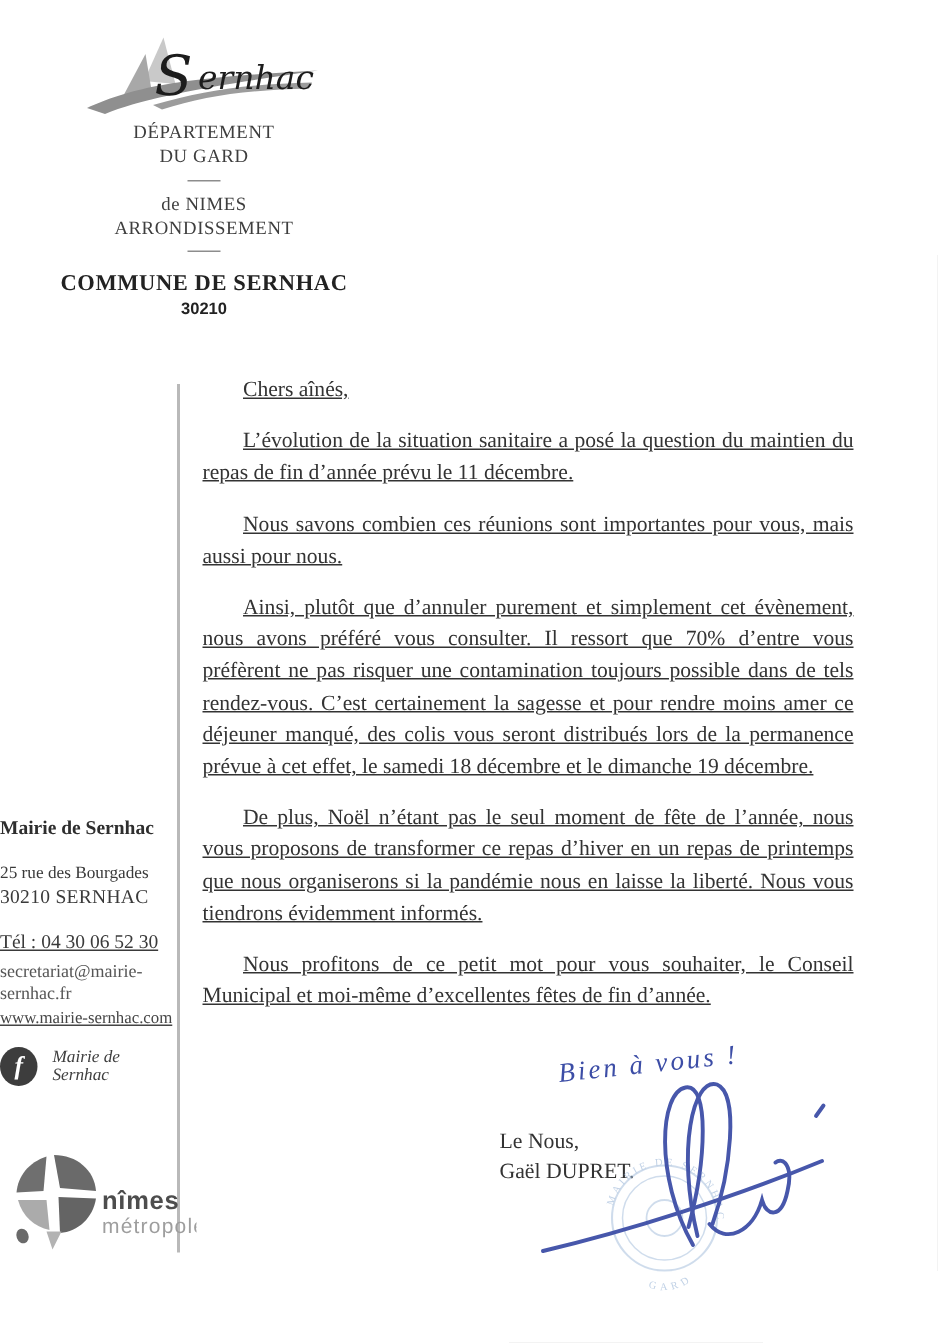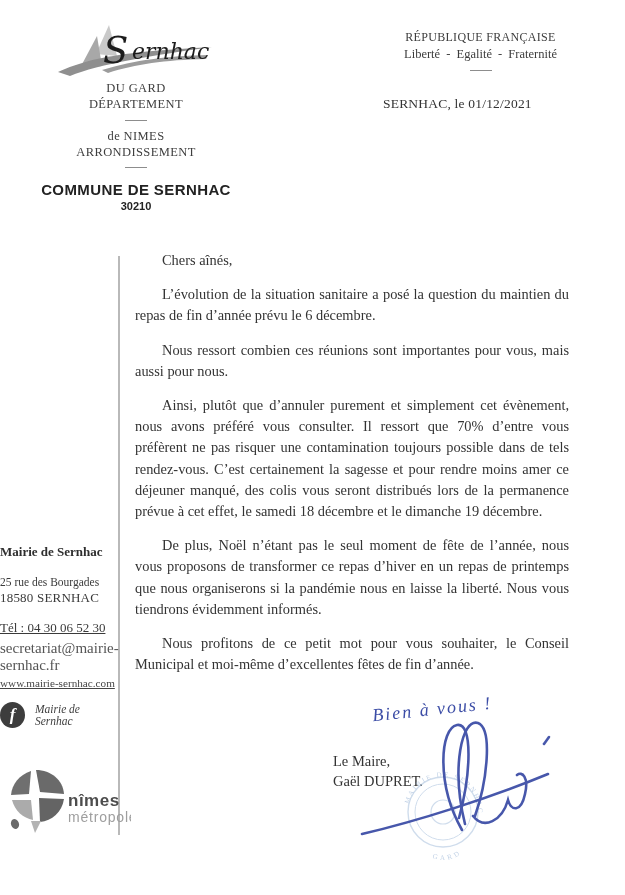--- a/index.html
+++ b/index.html
@@ -7,43 +7,43 @@
     position:relative; width:625px; height:895px; margin:0 auto;
     background:#ffffff; overflow:hidden;
     font-family:"Liberation Serif", serif; color:#333;
   }
   
   .hdr-left{position:absolute; left:38px; top:18px; width:196px; text-align:center;}
   .hdr-left .logo{display:block; margin:0 auto;}
   .adm{font-size:12.5px; line-height:1.3; color:#3e3e3e; letter-spacing:.4px;}
   .adm.small{font-size:12px;}
   .mini-rule{width:22px; height:0; border-top:1.5px solid #8d8d8d; margin:7px auto;}
-  .commune{margin-top:13px; font-family:Liberation Sans, sans-serif; font-weight:bold;
+  .commune{margin-top:13px; font-family:Liberation Serif, serif; font-weight:bold;
            font-size:15px; color:#222; letter-spacing:.4px;}
   .postal{font-family:"Liberation Sans", sans-serif; font-weight:bold; font-size:11px; color:#222; margin-top:2px;}
   
   .hdr-right{position:absolute; left:383px; top:30px; width:195px;}
   .republic{font-size:12px; letter-spacing:.3px; color:#3c3c3c; text-align:center;}
   .motto{font-size:12.5px; color:#3c3c3c; text-align:center; margin-top:2px; word-spacing:3px;}
   .hdr-right .mini-rule{margin:8px auto;}
   .dateline{font-size:13.5px; color:#333; margin-top:25px; text-align:left; letter-spacing:.2px;}
   
   .vrule{position:absolute; left:118px; top:256px; width:1.5px; height:579px; background:#b9b9b9;}
   
   .body-col{position:absolute; left:135px; top:250px; width:434px;}
   .body-col p{margin:0 0 13px 0; text-indent:27px; font-size:14.4px; line-height:21.2px;
-              text-align:justify; color:#333;}
+              text-align:justify; color:#333;text-decoration:underline;}
   .body-col p.salutation{text-align:left;}
   
   .sidebar{position:absolute; left:0; top:544px; width:117px; color:#3a3a3a;}
   .sb-name{font-size:13px; font-weight:bold; color:#2e2e2e;}
   .sb-addr1{font-size:11.5px; margin-top:16px;}
   .sb-addr2{font-size:13px; margin-top:2px; letter-spacing:.2px;}
   .sb-phone{font-size:13px; margin-top:14px;text-decoration:underline;}
-  .sb-email{font-size:15px; margin-top:4px; color:#555;}
+  .sb-email{font-size:12px; margin-top:4px; color:#555;}
   .sb-web{font-size:11.2px; margin-top:3px; text-decoration:underline; color:#454545;}
   .fb-row{margin-top:13px; display:flex; align-items:center; gap:10px;}
   .fb-circle{width:26px; height:26px; border-radius:50%; background:#3d3d3d; color:#fff;
              display:flex; align-items:center; justify-content:center;
              font-family:"Liberation Serif", serif; font-weight:bold; font-style:italic; font-size:17px;}
   .fb-label{font-style:italic; font-size:11.5px; color:#3e3e3e;}
   
   .nimes{position:absolute; left:6px; top:766px;}
   
   .hand-note{position:absolute; left:372px; top:699px; font-size:18px; color:#3c4da6;
@@ -59,52 +59,46 @@
 
   <div class="hdr-left">
     <svg class="logo" width="160" height="62" viewBox="0 0 160 62">
       <polygon points="40,36 53,7 61,38" fill="#c9c9c9"></polygon>
       <polygon points="24,50 41,18 46,48" fill="#a8a8a8"></polygon>
       <path d="M2 54 C 34 40, 62 34, 156 29 C 100 37, 42 46, 14 58 Z" fill="#8f8f8f"></path>
       <path d="M46 52 C 80 42, 110 38, 152 37 L 150 41 C 108 42, 80 46, 52 55 Z" fill="#9c9c9c"></path>
       <text x="47" y="45" font-family="DejaVu Serif, serif" font-style="italic" font-size="37" fill="#1c1c1c">S</text>
       <text x="76" y="41" font-family="DejaVu Serif, serif" font-style="italic" font-size="22" fill="#1c1c1c">ernhac</text>
     </svg>
+    <div class="adm">DÉPARTEMENT</div>
     <div class="adm">DU GARD</div>
-    <div class="adm">DÉPARTEMENT</div>
     <div class="mini-rule"></div>
     <div class="adm">de NIMES</div>
     <div class="adm">ARRONDISSEMENT</div>
     <div class="mini-rule"></div>
     <div class="commune">COMMUNE DE SERNHAC</div>
     <div class="postal">30210</div>
   </div>
 
-  <div class="hdr-right">
-    <div class="republic">RÉPUBLIQUE FRANÇAISE</div>
-    <div class="motto">Liberté - Egalité - Fraternité</div>
-    <div class="mini-rule"></div>
-    <div class="dateline">SERNHAC, le 01/12/2021</div>
-  </div>
 
   <div class="vrule"></div>
 
   <div class="body-col">
     <p class="salutation">Chers aînés,</p>
-    <p>L’évolution de la situation sanitaire a posé la question du maintien du repas de fin d’année prévu le 6 décembre.</p>
-    <p>Nous ressort combien ces réunions sont importantes pour vous, mais aussi pour nous.</p>
+    <p>L’évolution de la situation sanitaire a posé la question du maintien du repas de fin d’année prévu le 11 décembre.</p>
+    <p>Nous savons combien ces réunions sont importantes pour vous, mais aussi pour nous.</p>
     <p>Ainsi, plutôt que d’annuler purement et simplement cet évènement, nous avons préféré vous consulter. Il ressort que 70% d’entre vous préfèrent ne pas risquer une contamination toujours possible dans de tels rendez-vous. C’est certainement la sagesse et pour rendre moins amer ce déjeuner manqué, des colis vous seront distribués lors de la permanence prévue à cet effet, le samedi 18 décembre et le dimanche 19 décembre.</p>
     <p>De plus, Noël n’étant pas le seul moment de fête de l’année, nous vous proposons de transformer ce repas d’hiver en un repas de printemps que nous organiserons si la pandémie nous en laisse la liberté. Nous vous tiendrons évidemment informés.</p>
     <p>Nous profitons de ce petit mot pour vous souhaiter, le Conseil Municipal et moi-même d’excellentes fêtes de fin d’année.</p>
   </div>
 
   <div class="sidebar">
     <div class="sb-name">Mairie de Sernhac</div>
     <div class="sb-addr1">25 rue des Bourgades</div>
-    <div class="sb-addr2">18580 SERNHAC</div>
+    <div class="sb-addr2">30210 SERNHAC</div>
     <div class="sb-phone">Tél : 04 30 06 52 30</div>
     <div class="sb-email">secretariat@mairie-sernhac.fr</div>
     <div class="sb-web">www.mairie-sernhac.com</div>
     <div class="fb-row">
       <div class="fb-circle">f</div>
       <div class="fb-label">Mairie de Sernhac</div>
     </div>
   </div>
 
   <svg class="nimes" width="125" height="72" viewBox="0 0 125 72">
@@ -112,21 +106,21 @@
     <path d="M25 5 C 13 9, 6 18, 5 29 L 23 28 Z" fill="#6f6f6f"></path>
     <path d="M58 33 C 56 46, 46 55, 34 56 L 33 32 Z" fill="#646464"></path>
     <path d="M6 34 C 9 45, 17 52, 27 54 L 25 34 Z" fill="#ababab"></path>
     <ellipse cx="9" cy="58" rx="4" ry="5" fill="#6a6a6a" transform="rotate(-20 9 58)"></ellipse>
     <polygon points="25,55 35,55 29,67" fill="#b3b3b3"></polygon>
     <text x="62" y="40" font-family="Liberation Sans, sans-serif" font-weight="bold" font-size="17" fill="#4d4d4d" letter-spacing="0.5">nîmes</text>
     <text x="62" y="56" font-family="Liberation Sans, sans-serif" font-size="14" fill="#9e9e9e" letter-spacing="0.8">métropole</text>
   </svg>
 
   <div class="hand-note">Bien à vous !</div>
-  <div class="sig-title">Le Maire,</div>
+  <div class="sig-title">Le Nous,</div>
   <div class="sig-name">Gaël DUPRET.</div>
 
   <svg class="sig-svg" width="280" height="170" viewBox="0 0 280 170">
     <defs>
       <path id="arcTop" d="M 108 100 A 35 35 0 1 1 178 100"></path>
       <path id="arcBot" d="M 113 118 A 30 30 0 0 0 173 118"></path>
     </defs>
 
     <g opacity="0.55">
       <circle cx="143" cy="100" r="35" fill="none" stroke="#a9c1dd" stroke-width="1.4"></circle>

